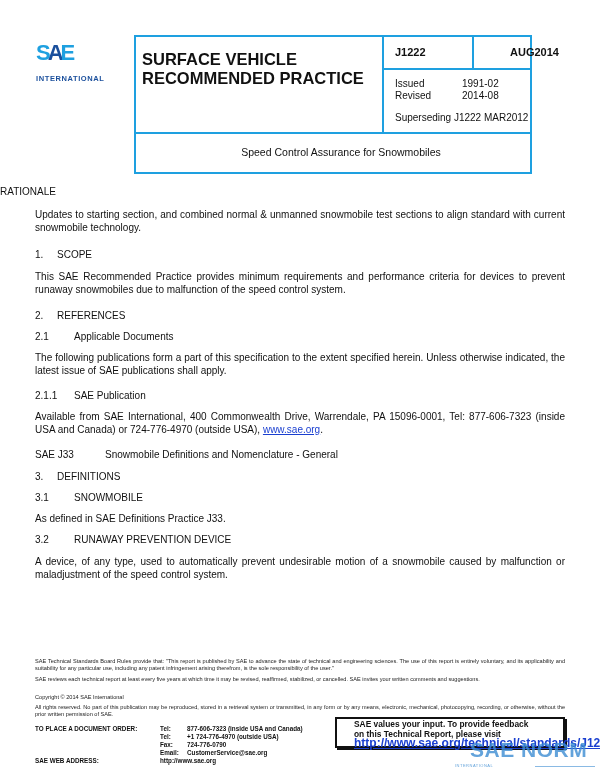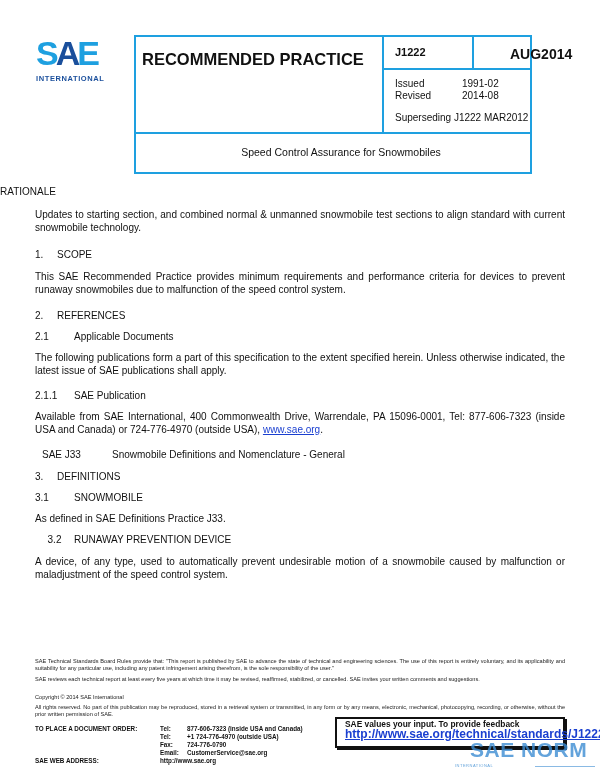--- a/index.html
+++ b/index.html
@@ -3,47 +3,47 @@
 <meta charset="utf-8">
 <style>
   html, body { margin: 0; padding: 0; background: #ffffff; }
   body { width: 600px; height: 776px; position: relative; overflow: hidden;
          font-family: "Liberation Sans", sans-serif; color: #111; }
   .abs { position: absolute; }
 
   
   .logo { left: 36px; top: 36px; width: 80px; height: 50px; }
   .logo-mark { position: absolute; left: 0; top: 0; font-family: "Liberation Sans", sans-serif;
-               font-weight: bold; font-size: 34px; letter-spacing: -3px; line-height: 34px; color: #1ea0e0; }
+               font-weight: bold; font-size: 22px; letter-spacing: -3px; line-height: 34px; color: #1ea0e0; }
   .logo-mark .a { color: #1a4f9c; }
   .logo-intl { position: absolute; left: 0; top: 38px; font-size: 7.5px; font-weight: bold;
                color: #1a4f9c; letter-spacing: 0.6px; }
 
   
   .hbox { left: 134px; top: 35px; width: 398px; height: 139px; border: 2px solid #1ea0e0; box-sizing: border-box; }
   .hbox .vline { position: absolute; background: #1ea0e0; }
   .title { left: 142px; top: 50px; font-weight: bold; font-size: 16.5px; line-height: 19px; }
   .doc-num { left: 395px; top: 46px; font-weight: bold; font-size: 11px; }
-  .doc-date { left: 510px; top: 46px; font-weight: bold; font-size: 14px; }
+  .doc-date { left: 510px; top: 46px; font-weight: bold; font-size: 11px; }
   .meta { font-size: 10px; line-height: 14px; }
   .subtitle { left: 0; width: 600px; text-align: center; top: 146px; font-size: 10.5px; padding-left: 41px; }
 
   
   .body-text { font-size: 10px; line-height: 12.5px; left: 35px; width: 530px; text-align: justify; }
   .heading { font-size: 10px; left: 35px; }
   .heading .num { display: inline-block; width: 22px; }
   .heading .num-wide { display: inline-block; width: 39px; }
   .rationale { left: 0; width: 600px; text-align: left; font-size: 10px; top: 186px; }
   .link { color: #1a3fd0; text-decoration: underline; }
 
   
   .fine { font-size: 5.6px; line-height: 7px; left: 35px; width: 530px; color: #222; text-align: justify; }
   .order { font-size: 6.3px; font-weight: bold; line-height: 8px; }
   .feedback { left: 335px; top: 717px; width: 230px; height: 31px; border: 2px solid #111;
-              box-sizing: border-box; padding: 1px 8px; font-size: 8.4px; font-weight: bold; line-height: 9.6px;
+              box-sizing: border-box; padding: 1px 17px; font-size: 8.4px; font-weight: bold; line-height: 9.6px;
               box-shadow: 2px 2px 0 #111; }
   .feedback .link { font-size: 12px; }
   .watermark { left: 470px; top: 738px; font-weight: bold; color: rgba(60,140,210,0.8); font-size: 21px; letter-spacing: 0.5px; }
   .watermark-sub { left: 455px; top: 763px; font-size: 4px; color: rgba(60,140,210,0.8); letter-spacing: 0.5px; }
   .watermark-line { left: 535px; top: 766px; width: 60px; height: 1px; background: rgba(60,140,210,0.6); }
 </style>
 </head>
 <body>
 
 <div class="abs logo">
@@ -51,20 +51,21 @@
   <div class="logo-intl">INTERNATIONAL</div>
 </div>
 
 <div class="abs hbox">
   <div class="vline" style="left:246px; top:0; width:2px; height:95px;"></div>
   <div class="vline" style="left:0; top:95px; width:394px; height:2px;"></div>
   <div class="vline" style="left:246px; top:31px; width:148px; height:2px;"></div>
   <div class="vline" style="left:336px; top:0; width:2px; height:33px;"></div>
 </div>
 <div class="abs title">
+  <div>SURFACE VEHICLE</div>
   <div>RECOMMENDED PRACTICE</div>
 </div>
 <div class="abs doc-num">J1222</div>
 <div class="abs doc-date">AUG2014</div>
 <div class="abs meta" style="left:395px; top:77px;">Issued</div>
 <div class="abs meta" style="left:462px; top:77px;">1991-02</div>
 <div class="abs meta" style="left:395px; top:89px;">Revised</div>
 <div class="abs meta" style="left:462px; top:89px;">2014-08</div>
 <div class="abs meta" style="left:395px; top:111px;">Superseding J1222 MAR2012</div>
 <div class="abs subtitle">Speed Control Assurance for Snowmobiles</div>
@@ -86,31 +87,31 @@
 <div class="abs body-text" style="top:352px;">The following publications form a part of this specification to the extent specified herein. Unless otherwise indicated, the latest issue of SAE publications shall apply.</div>
 
 <div class="abs heading" style="top:390px;">
   <span class="num-wide">2.1.1</span><span>SAE Publication</span>
 </div>
 <div class="abs body-text" style="top:411px;">
   <span>Available from SAE International, 400 Commonwealth Drive, Warrendale, PA 15096-0001, Tel: 877-606-7323 (inside USA and Canada) or 724-776-4970 (outside USA), </span><span class="link">www.sae.org</span><span>.</span>
 </div>
 
 <div class="abs heading" style="top:449px;">
-  <span style="display:inline-block;width:70px;margin-left:7px;">SAE J33</span><span>Snowmobile Definitions and Nomenclature - General</span>
+  <span style="display:inline-block;width:70px;">SAE J33</span><span>Snowmobile Definitions and Nomenclature - General</span>
 </div>
 
 <div class="abs heading" style="top:471px;">
   <span class="num">3.</span><span>DEFINITIONS</span>
 </div>
 <div class="abs heading" style="top:492px;">
   <span class="num-wide">3.1</span><span>SNOWMOBILE</span>
 </div>
 <div class="abs body-text" style="top:513px;">As defined in SAE Definitions Practice J33.</div>
-<div class="abs heading" style="top:534px;text-align:center;">
+<div class="abs heading" style="top:534px;">
   <span class="num-wide">3.2</span><span>RUNAWAY PREVENTION DEVICE</span>
 </div>
 <div class="abs body-text" style="top:556px;">A device, of any type, used to automatically prevent undesirable motion of a snowmobile caused by malfunction or maladjustment of the speed control system.</div>
 
 <div class="abs fine" style="top:658px;">SAE Technical Standards Board Rules provide that: "This report is published by SAE to advance the state of technical and engineering sciences. The use of this report is entirely voluntary, and its applicability and suitability for any particular use, including any patent infringement arising therefrom, is the sole responsibility of the user."</div>
 <div class="abs fine" style="top:676px;">SAE reviews each technical report at least every five years at which time it may be revised, reaffirmed, stabilized, or cancelled. SAE invites your written comments and suggestions.</div>
 <div class="abs fine" style="top:694px;">Copyright © 2014 SAE International</div>
 <div class="abs fine" style="top:704px;">All rights reserved. No part of this publication may be reproduced, stored in a retrieval system or transmitted, in any form or by any means, electronic, mechanical, photocopying, recording, or otherwise, without the prior written permission of SAE.</div>
 
 <div class="abs order" style="left:35px; top:725px;">TO PLACE A DOCUMENT ORDER:</div>
@@ -120,18 +121,19 @@
 <div class="abs order" style="left:187px; top:733px;">+1 724-776-4970 (outside USA)</div>
 <div class="abs order" style="left:160px; top:741px;">Fax:</div>
 <div class="abs order" style="left:187px; top:741px;">724-776-0790</div>
 <div class="abs order" style="left:160px; top:749px;">Email:</div>
 <div class="abs order" style="left:187px; top:749px;">CustomerService@sae.org</div>
 <div class="abs order" style="left:35px; top:757px;">SAE WEB ADDRESS:</div>
 <div class="abs order" style="left:160px; top:757px;">http://www.sae.org</div>
 
 <div class="abs feedback">
   <div>SAE values your input. To provide feedback</div>
+  <div>on this Technical Report, please visit</div>
   <div class="link">http://www.sae.org/technical/standards/J1222_201408</div>
 </div>
 
 <div class="abs watermark">SAE NORM</div>
 <div class="abs watermark-sub">INTERNATIONAL</div>
 <div class="abs watermark-line"></div>
 
 </body></html>

